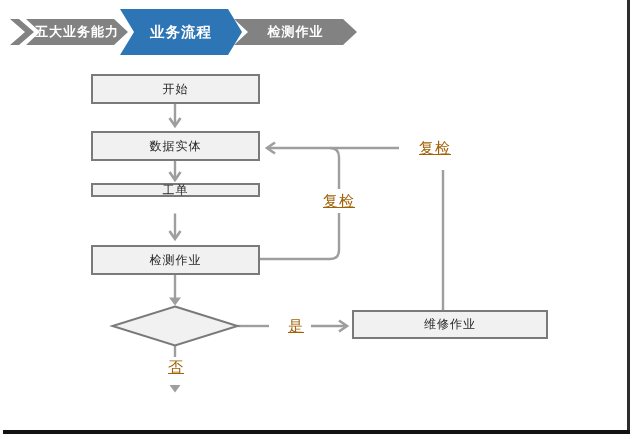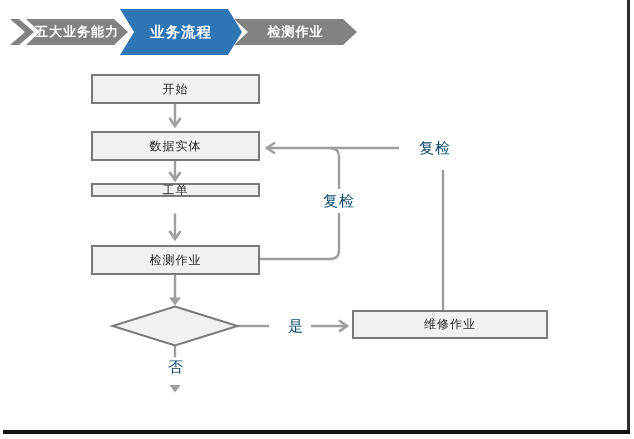--- a/index.html
+++ b/index.html
@@ -26,21 +26,21 @@
     border:2px solid #7a7a7a; display:flex; align-items:center; justify-content:center;
     font-size:12px; color:#262626; z-index:2; letter-spacing:1px; }
   #n-start  {left:91px;  top:74px;  width:169px; height:30px}
   #n-plan   {left:91px;  top:131px; width:169px; height:30px}
   #n-order  {left:91px;  top:183px; width:169px; height:14px}
   #n-inspect{left:91px;  top:245px; width:169px; height:30px}
   #n-repair {left:352px; top:310px; width:196px; height:29px}
   #n-end    {left:90px;  top:394px; width:170px; height:30px}
 
   .lbl { position:absolute; z-index:3; display:flex; align-items:center;
-    justify-content:center; font-size:15px; color:#0c4a6e; letter-spacing:1px; }
+    justify-content:center; font-size:15px; color:#a16207; letter-spacing:1px;text-decoration:underline; }
   #l-decision      {left:112px; top:307px; width:126px; height:38px}
   #l-yes           {left:281px; top:315px; width:30px;  height:22px}
   #l-no            {left:161px; top:356px; width:30px;  height:22px}
   #l-recheck-inner {left:316px; top:189px; width:46px;  height:24px; background:#fff}
   #l-recheck-outer {left:410px; top:136px; width:50px;  height:24px; background:#fff}
 
   
   .frame-right  { position:absolute; left:627px; top:0;    width:3px;   height:433px; background:#2d2d2d; z-index:5; }
   .frame-bottom { position:absolute; left:3px;  top:430px; width:627px; height:4px;  background:#121212; z-index:5; }
 </style>

